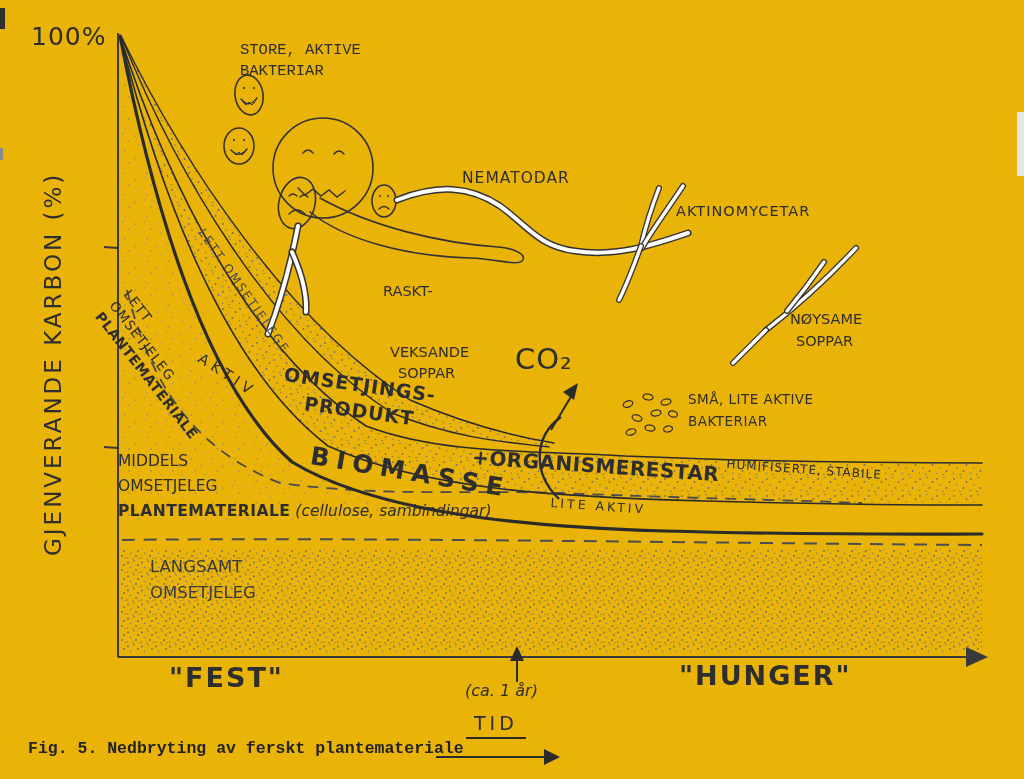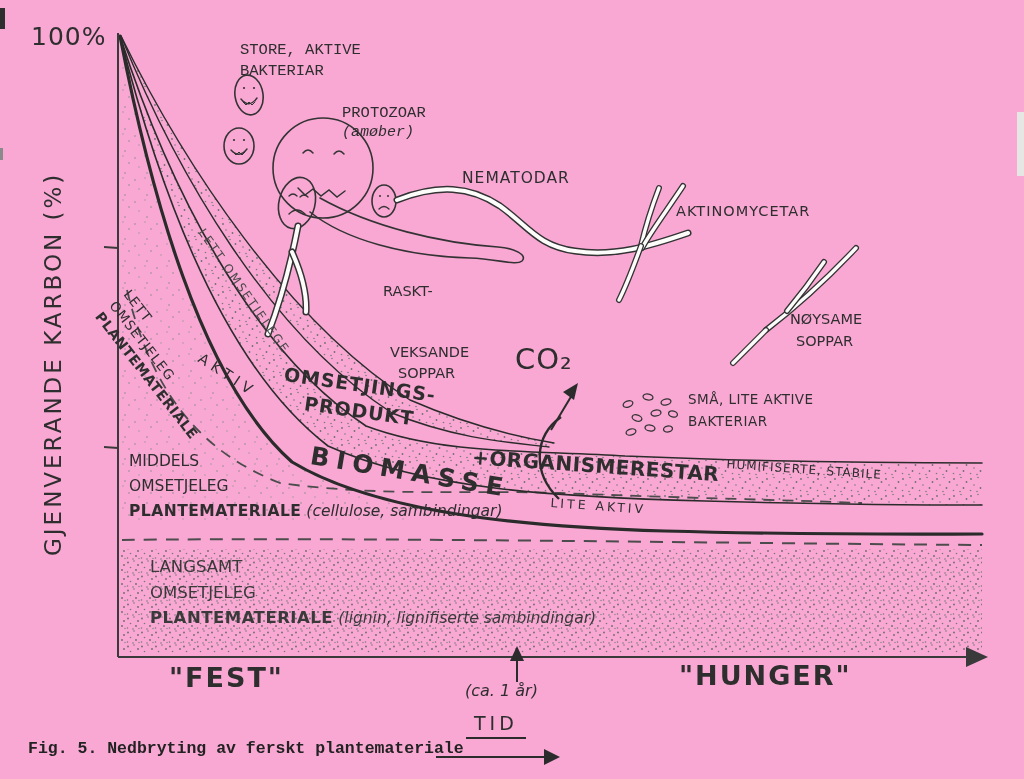--- a/index.html
+++ b/index.html
@@ -1,16 +1,16 @@
 <!DOCTYPE html>
 <html><head>
 <meta charset="utf-8">
 <style>
   html,body{margin:0;padding:0;background:#e9e9e9;}
-  .page{position:relative;width:1024px;height:779px;background:#f9a8d4;overflow:hidden;
+  .page{position:relative;width:1024px;height:779px;background:#eab308;overflow:hidden;
         font-family:"DejaVu Sans",sans-serif;color:#2b2b2b;}
   .page svg{position:absolute;left:0;top:0;}
   .lbl{position:absolute;white-space:nowrap;color:#2e2e2e;}
   .c{text-align:left;font-family:Liberation Mono, monospace;}
   .rot{transform-origin:0 0;}
   #lbl-100{left:31px;top:22px;font-size:25px;letter-spacing:1px;}
   #y-title{left:40px;top:556px;transform:rotate(-90deg);transform-origin:0 0;
            font-size:23px;letter-spacing:3px;}
   #store{left:240px;top:40px;width:150px;font-size:15.5px;line-height:1.35;}
   #protozoar{left:342px;top:103px;width:120px;font-size:15.5px;line-height:1.3;}
@@ -26,21 +26,21 @@
   #organismerestar{left:473px;top:445px;transform:rotate(4deg);font-size:20px;font-weight:bold;letter-spacing:.5px;}
   #humifiserte{left:727px;top:457px;transform:rotate(4deg);font-size:12px;letter-spacing:1px;}
   #lite-aktiv{left:551px;top:495px;transform:rotate(4deg);font-size:12.5px;letter-spacing:3px;}
   #biomasse{left:313px;top:441px;transform:rotate(9.5deg);font-size:25px;font-weight:bold;letter-spacing:7px;}
   #omsetjings{left:286px;top:362px;transform:rotate(8deg);font-size:19px;font-weight:600;letter-spacing:1px;line-height:1.35;}
   #omsetjings .l2{padding-left:24px;}
   #aktiv{left:204px;top:350px;transform:rotate(33deg);font-size:14.5px;letter-spacing:5px;}
   #lett-strip{left:207px;top:226px;transform:rotate(55deg);font-size:12px;letter-spacing:2px;color:#4a4a4a;}
   #lett-block{left:134px;top:286px;transform:rotate(52deg);font-size:13.5px;line-height:1.35;letter-spacing:1px;}
   #lett-block .l3{font-weight:bold;font-size:14px;letter-spacing:.5px;}
-  #middels{left:129px;top:449px;font-size:15.5px;line-height:1.6;}
+  #middels{left:118px;top:449px;font-size:15.5px;line-height:1.6;}
   #middels .bold,#langsamt .bold{font-weight:bold;letter-spacing:.5px;}
   #middels .note,#langsamt .note{font-style:italic;font-weight:normal;font-size:15.5px;letter-spacing:0;}
   #langsamt{left:150px;top:554px;font-size:16.5px;line-height:1.55;color:#3a3a3a;}
   #fest{left:169px;top:662px;font-size:27px;font-weight:600;letter-spacing:2px;}
   #ca1ar{left:465px;top:681px;font-size:16px;font-style:italic;}
   #hunger{left:679px;top:660px;font-size:27px;font-weight:600;letter-spacing:2px;}
   #tid{left:466px;top:712px;font-size:19px;letter-spacing:4px;border-bottom:2.5px solid #2b2b2b;padding:0 8px 3px;}
   #caption{left:28px;top:739px;font-family:Liberation Mono, monospace;font-weight:700;font-size:16.5px;color:#222;}
 </style>
 </head>
@@ -211,24 +211,20 @@
 
   <div class="lbl" id="lbl-100">100%</div>
 
   <div class="lbl rot" id="y-title">GJENVERANDE KARBON (%)</div>
 
   <div class="lbl c" id="store">
     <div>STORE, AKTIVE</div>
     <div>BAKTERIAR</div>
   </div>
 
-  <div class="lbl c" id="protozoar">
-    <div>PROTOZOAR</div>
-    <div class="note">(amøber)</div>
-  </div>
 
   <div class="lbl" id="nematodar">NEMATODAR</div>
 
   <div class="lbl" id="aktinomycetar">AKTINOMYCETAR</div>
 
   <div class="lbl" id="raskt">
     <div>RASKT-</div>
     <div class="l2">VEKSANDE</div>
     <div class="l3">SOPPAR</div>
   </div>
@@ -273,24 +269,20 @@
     <div>OMSETJELEG</div>
     <div>
       <span class="bold">PLANTEMATERIALE</span>
       <span class="note">(cellulose, sambindingar)</span>
     </div>
   </div>
 
   <div class="lbl" id="langsamt">
     <div>LANGSAMT</div>
     <div>OMSETJELEG</div>
-    <div>
-      <span class="bold">PLANTEMATERIALE</span>
-      <span class="note">(lignin, lignifiserte sambindingar)</span>
-    </div>
   </div>
 
   <div class="lbl" id="fest">"FEST"</div>
 
   <div class="lbl" id="ca1ar">(ca. 1 år)</div>
 
   <div class="lbl" id="hunger">"HUNGER"</div>
 
   <div class="lbl" id="tid">TID</div>
 

